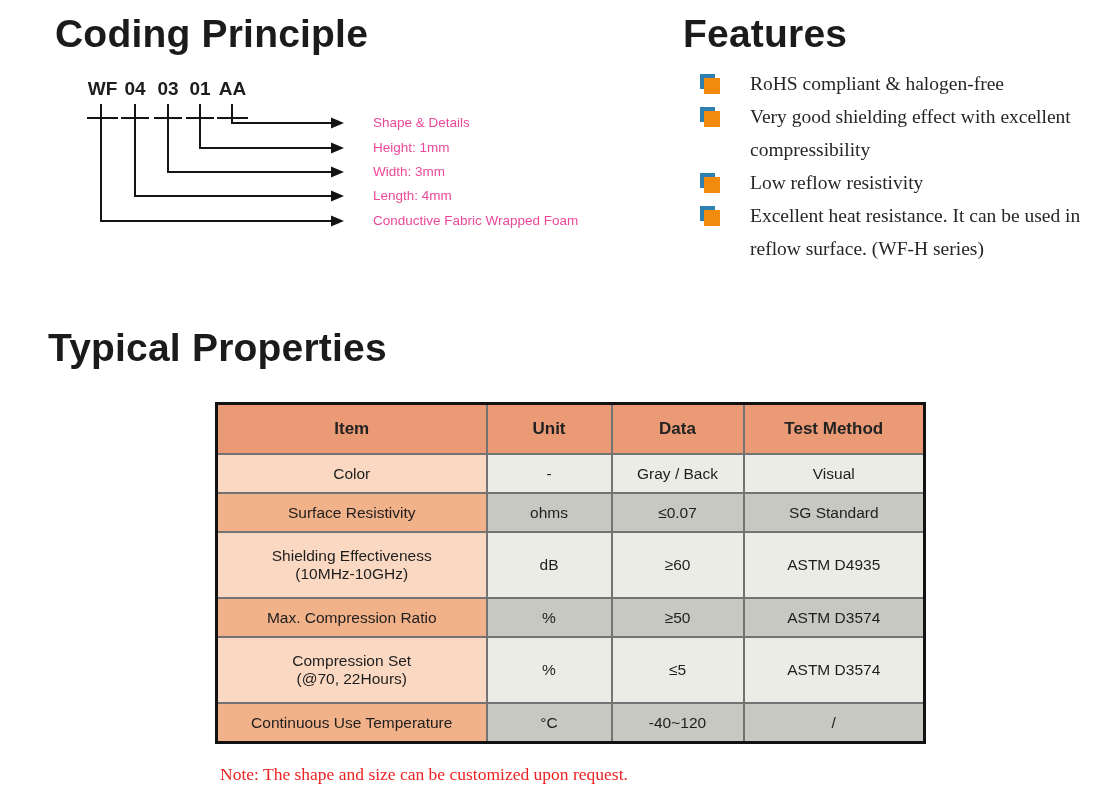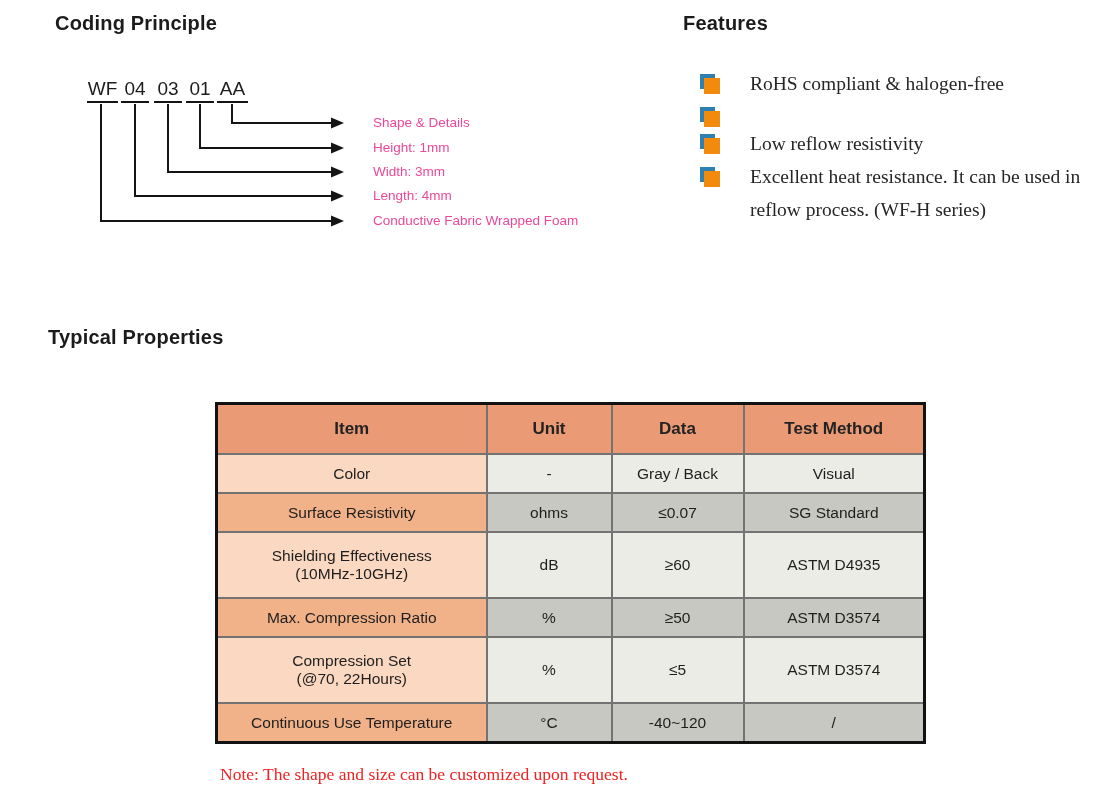--- a/index.html
+++ b/index.html
@@ -8,21 +8,21 @@
     width: 1120px;
     height: 804px;
     background: #ffffff;
     overflow: hidden;
     font-family: "Liberation Sans", sans-serif;
   }
   h1.sec-title {
     position: absolute;
     margin: 0;
     font-family: "Liberation Sans", sans-serif;
-    font-size: 20px;
+    font-size: 39px;
     font-weight: 700;
     color: #1b1b1b;
     letter-spacing: 0.2px;
     white-space: nowrap;
   }
   #coding-title { left: 55px; top: 12px; }
   #features-title { left: 683px; top: 12px; }
   #typical-title { left: 48px; top: 326px; }
 
   
@@ -30,24 +30,24 @@
     position: absolute;
     left: 55px; top: 70px;
     width: 650px; height: 180px;
   }
   .code-seg {
     position: absolute;
     top: 8px;
     display: inline-block;
     text-align: center;
     font-size: 19px;
-    font-weight: 400;
+    font-weight: 700;
     color: #1c1c1c;
     border-bottom: 2.5px solid #141414;
-    padding-bottom: 1px;
+    padding-bottom: 17px;
     white-space: nowrap;
   }
   .diagram-lines { position: absolute; left: 0; top: 0; pointer-events: none; }
   .diag-label {
     position: absolute;
     left: 318px;
     height: 20px;
     line-height: 20px;
     font-size: 13.5px;
     color: #ec4899;
@@ -161,34 +161,35 @@
           <span class="b-back"></span>
           <span class="b-front"></span>
         </span>
       <span class="feature-text">RoHS compliant &amp; halogen-free</span>
     </div>
     <div class="feature">
       <span class="bullet">
           <span class="b-back"></span>
           <span class="b-front"></span>
         </span>
+      <span class="feature-text">Very good shielding effect with excellent compressibility</span>
     </div>
     <div class="feature">
       <span class="bullet">
           <span class="b-back"></span>
           <span class="b-front"></span>
         </span>
       <span class="feature-text">Low reflow resistivity</span>
     </div>
     <div class="feature">
       <span class="bullet">
           <span class="b-back"></span>
           <span class="b-front"></span>
         </span>
-      <span class="feature-text">Excellent heat resistance. It can be used in reflow process. (WF-H series)</span>
+      <span class="feature-text">Excellent heat resistance. It can be used in reflow surface. (WF-H series)</span>
     </div>
   </div>
 
   <h1 class="sec-title" id="typical-title">Typical Properties</h1>
 
   <table class="props-table">
     <colgroup>
       <col style="width:270px">
       <col style="width:125px">
       <col style="width:132px">

